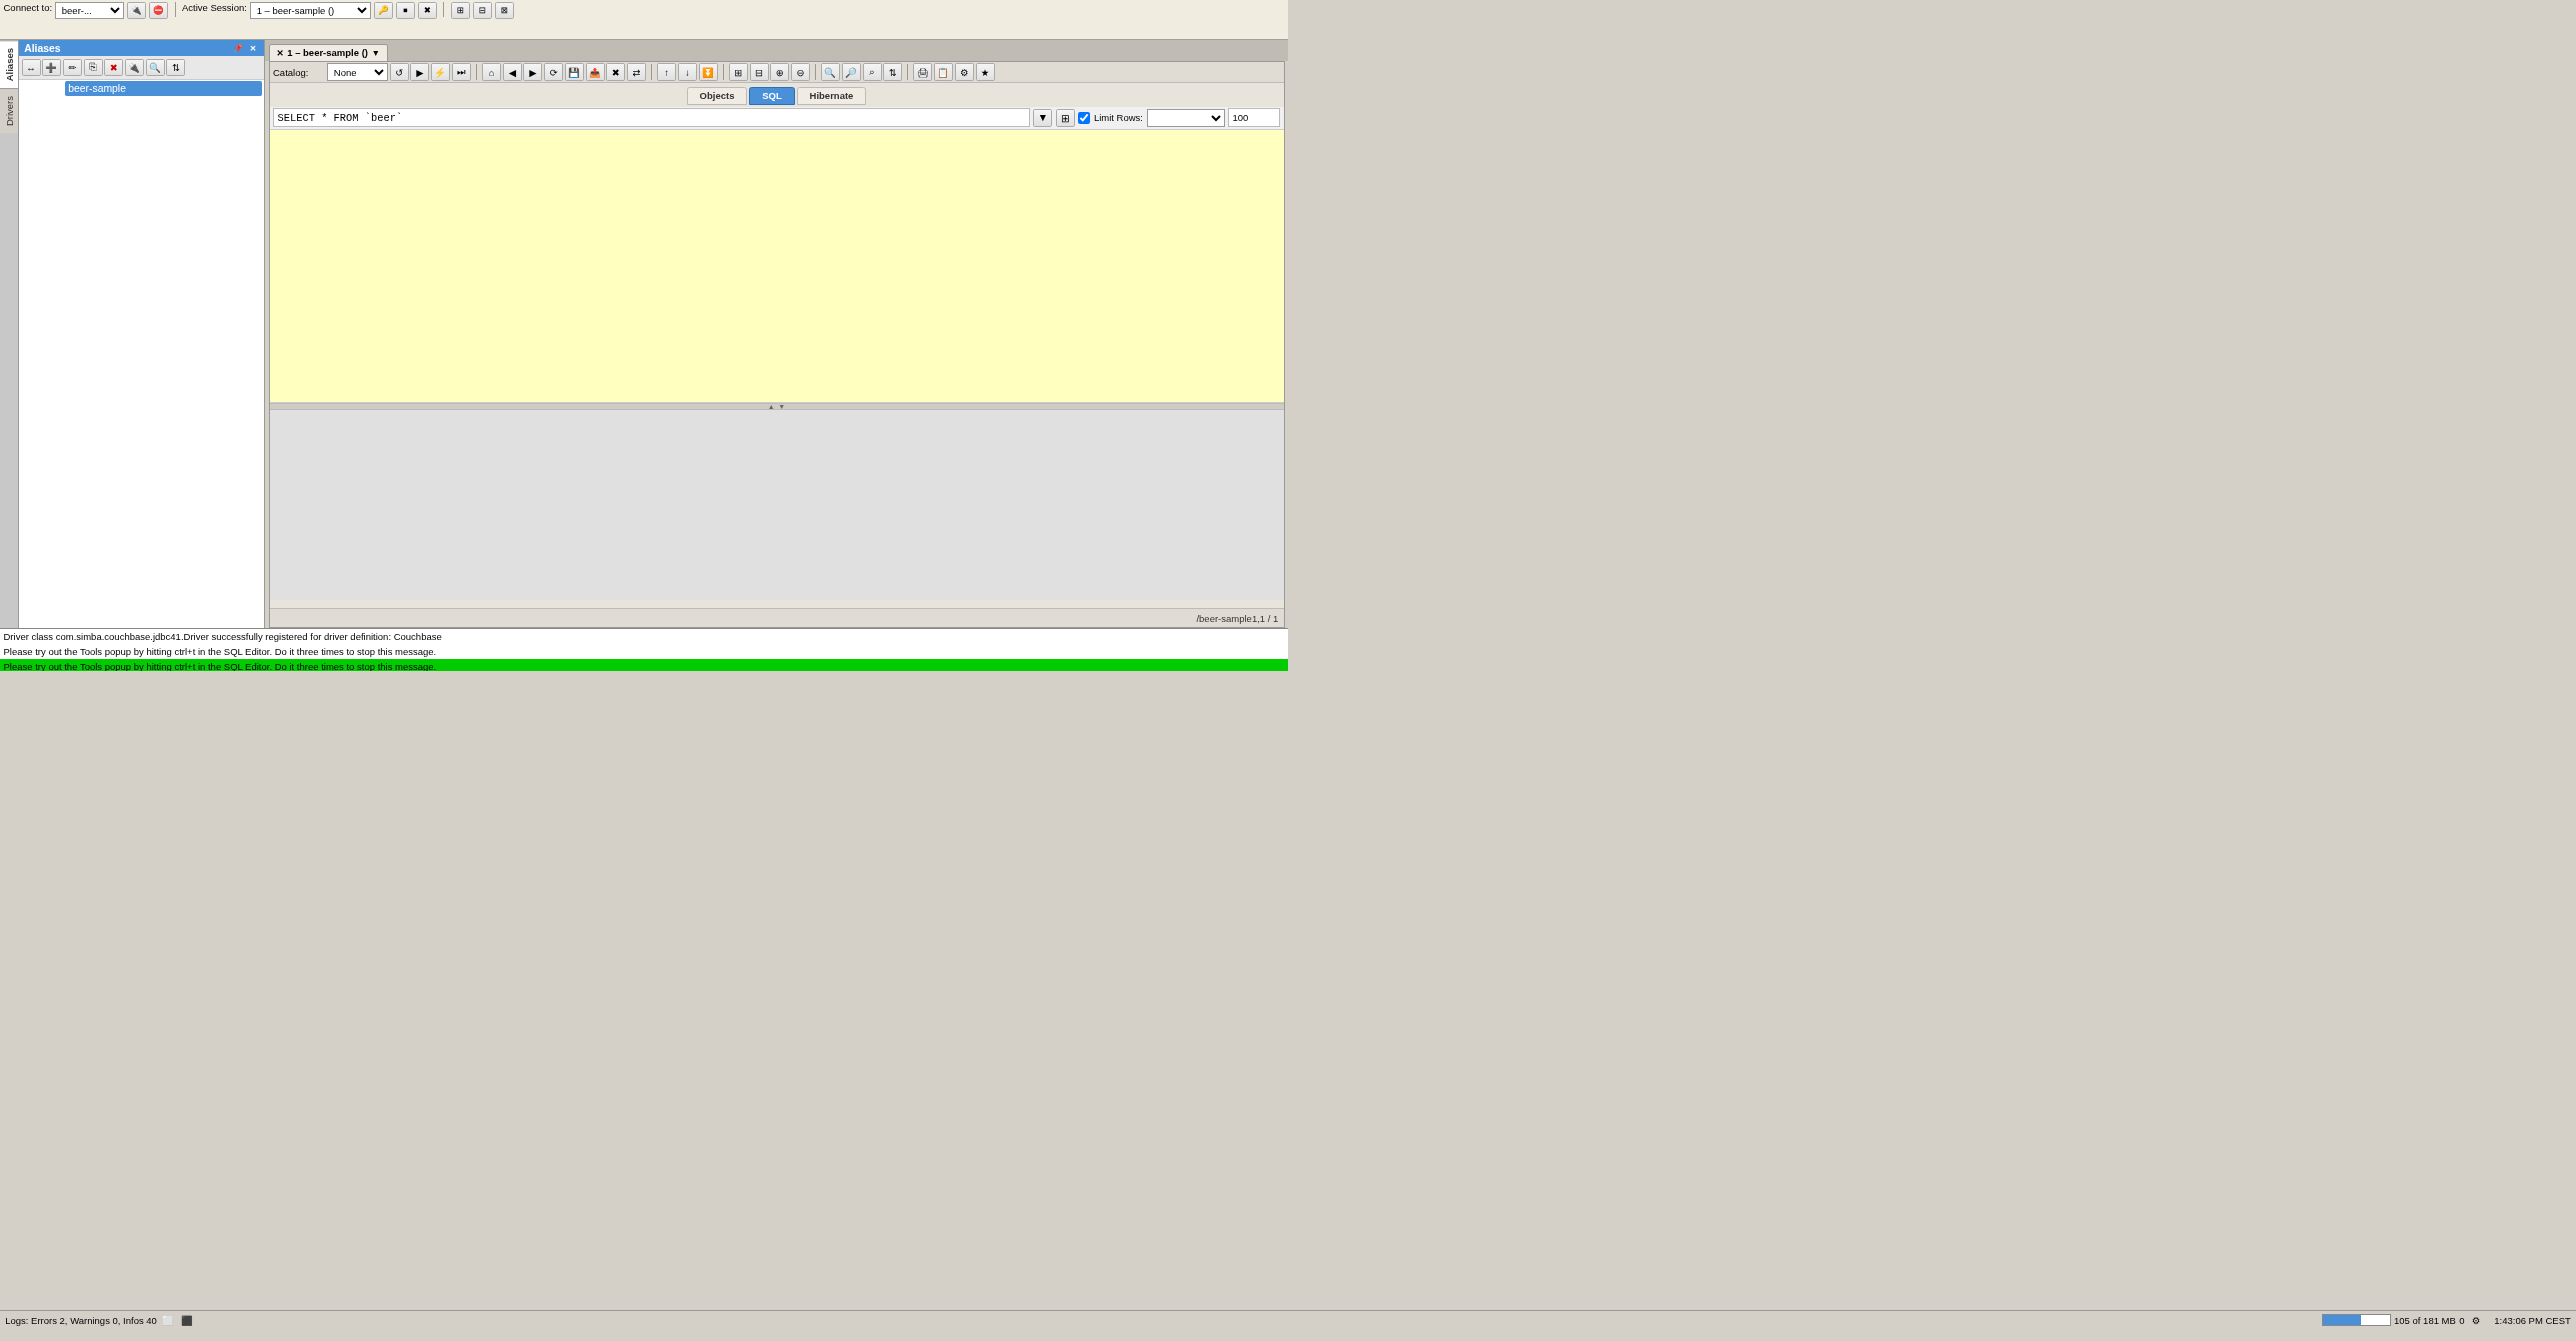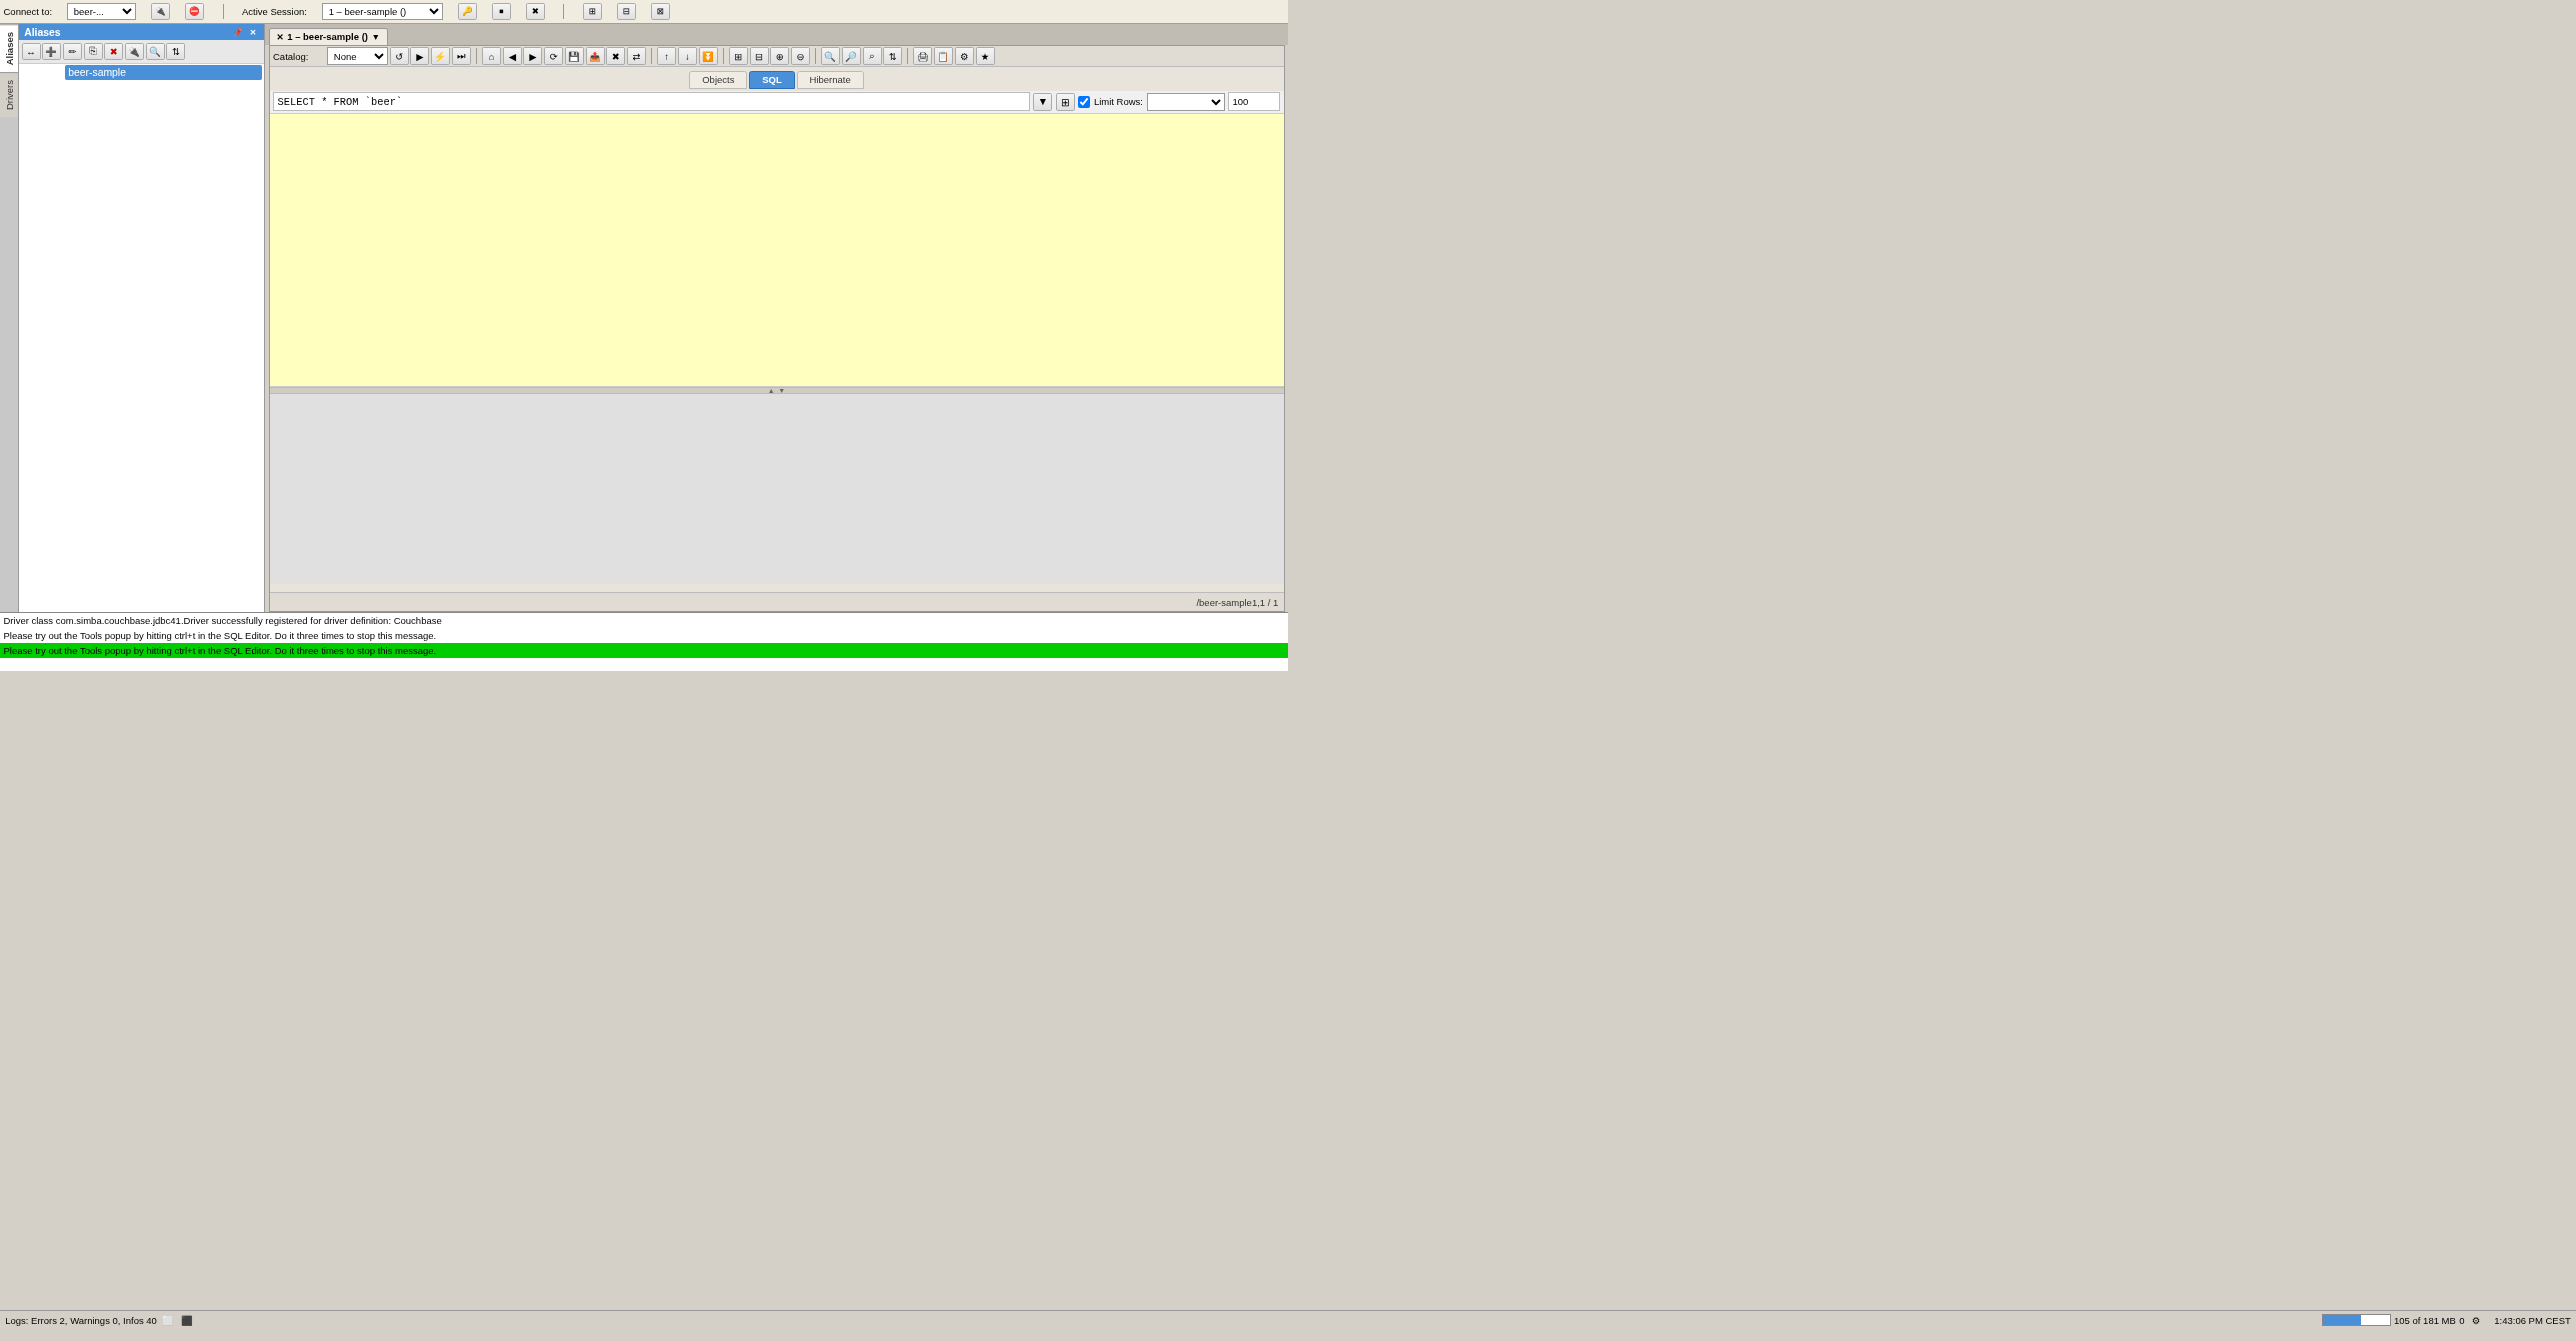--- a/index.html
+++ b/index.html
@@ -8,26 +8,26 @@
       font-size: 10.4px;
       background: #d4d0c8;
       width: 1288px;
       height: 671px;
       overflow: hidden;
     }
 
     
     .top-toolbar {
       display: flex;
-      align-items: center;
+      align-items: flex-start;
       background: #f0ece0;
       border-bottom: 0.9px solid #a0a0a0;
       padding: 1.7px 3.5px;
-      height: 24px;
-      gap: 15px;
+      height: 40px;
+      gap: 3px;
     }
     .connect-label {
       font-size: 9.5px;
       white-space: nowrap;
     }
     select.connect-select {
       font-size: 9.5px;
       height: 17.3px;
       padding: 0 1.7px;
       border: 0.9px solid #999;
@@ -258,20 +258,21 @@
     }
     .sub-tab {
       padding: 2.6px 12px;
       font-size: 9.5px;
       cursor: pointer;
       border: 0.9px solid #bbb;
       background: #f0ece4;
       color: #333;
       border-radius: 2.6px 2.6px 0 0;
       margin: 0 0.9px;
+      font-weight: bold;
     }
     .sub-tab.active {
       background: #4a90d9;
       color: white;
       border-color: #2a70b9;
       font-weight: bold;
     }
 
     
     .sql-query-bar {

